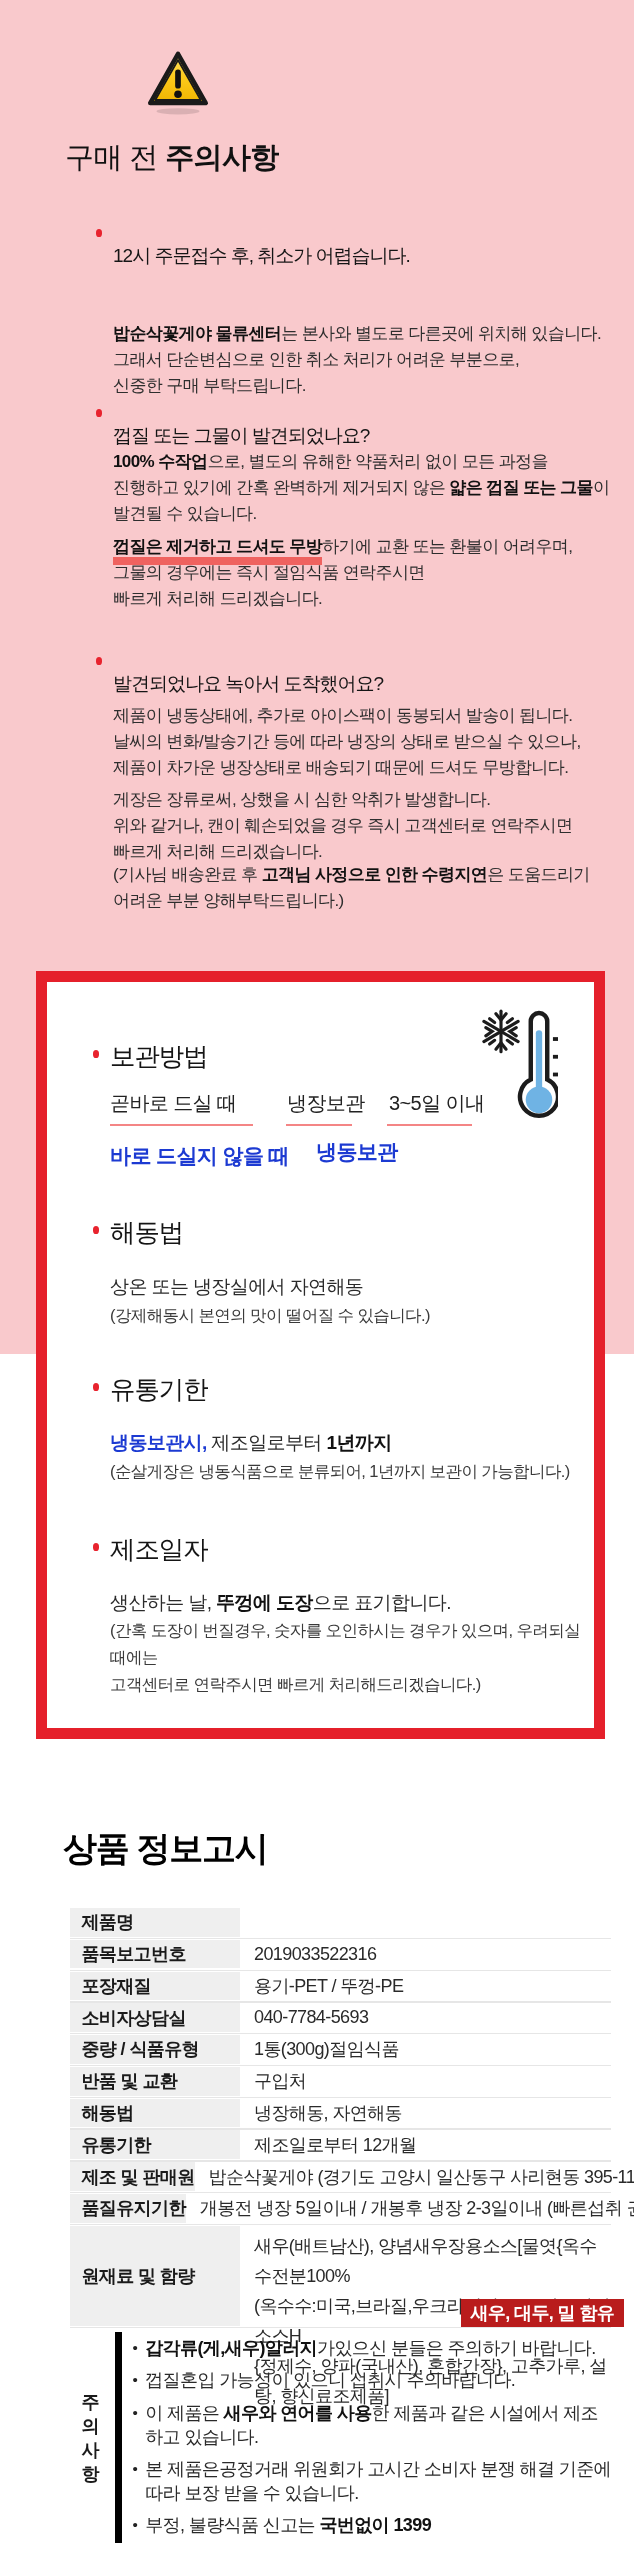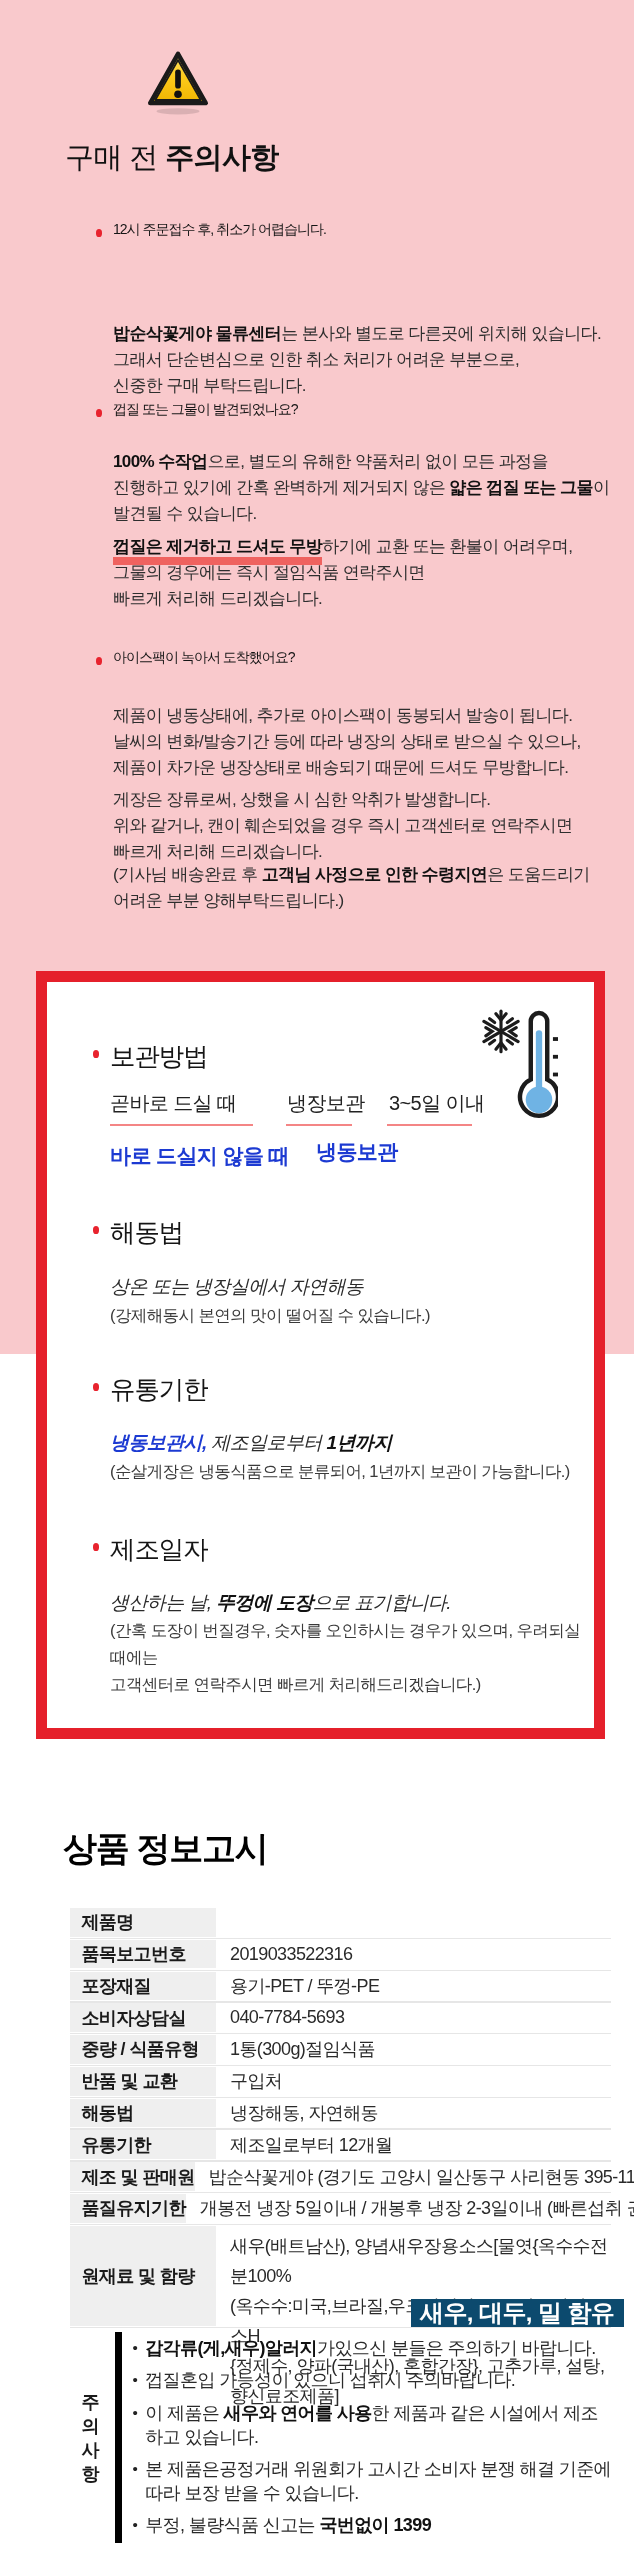--- a/index.html
+++ b/index.html
@@ -5,52 +5,52 @@
   html,body{margin:0;padding:0;background:#fff;}
   #page{position:relative;width:635px;height:2576px;background:#ffffff;overflow:hidden;
         font-family:"Liberation Sans","DejaVu Sans",sans-serif;color:#222;}
   .abs{position:absolute;}
   .pink-bg{left:0;top:0;width:635px;height:1354px;background:#F9C9CC;}
   
   .h1{left:65px;top:138px;font-size:29px;color:#111;letter-spacing:-0.6px;}
   .h1 b{font-weight:bold;}
   .h2{left:63px;top:1826px;font-size:34px;font-weight:bold;color:#000;letter-spacing:-1.3px;}
   
-  .sec-title{font-size:14px;color:#151515;letter-spacing:-1px;white-space:nowrap;}
+  .sec-title{font-size:19px;color:#151515;letter-spacing:-1px;white-space:nowrap;margin-top:22px;}
   .sec-title .dot{position:absolute;left:-17px;top:8.3px;width:6.3px;height:7.6px;border-radius:50%;background:#E8232E;}
   .sec-title{padding-left:0;}
   .titlewrap{position:absolute;}
   
   .body{font-size:17px;line-height:26px;color:#2e2e2e;letter-spacing:-0.6px;white-space:nowrap;}
   .b{font-weight:bold;color:#111;}
   .hl{background-image:linear-gradient(#EF625F,#EF625F);background-repeat:no-repeat;
       background-size:100% 8.3px;background-position:0 100%;padding-bottom:9px;}
   .blue{color:#1C3AD2;}
   .red{color:#E8353D;}
   .emdot{-webkit-text-emphasis:dot over #1C3AD2;text-emphasis:dot over #1C3AD2;}
   
   .redbox{left:36px;top:971px;width:569px;height:768px;border:11.4px solid #E5202B;background:#fff;box-sizing:border-box;}
   .bx-title{position:absolute;font-size:25.4px;color:#151515;letter-spacing:-1px;white-space:nowrap;}
   .bx-title .dot{position:absolute;left:-17px;top:10.2px;width:6.3px;height:7.6px;border-radius:50%;background:#E8232E;}
   .stg-col{position:absolute;font-size:20px;color:#222;letter-spacing:-0.6px;white-space:nowrap;}
   .uline{position:absolute;height:1.9px;background:#F48585;}
   .stg-row2{position:absolute;font-size:21px;font-weight:bold;color:#1C3AD2;letter-spacing:-0.6px;white-space:nowrap;}
-  .bx-line{position:absolute;font-size:19px;color:#2b2b2b;letter-spacing:-0.6px;white-space:nowrap;font-style:italic;}
+  .bx-line{position:absolute;font-size:19px;color:#2b2b2b;letter-spacing:-0.6px;white-space:nowrap;}
   .bx-note{position:absolute;font-size:16.5px;color:#3a3a3a;letter-spacing:-0.6px;white-space:pre-line;line-height:27px;}
   
   .tbl{left:70px;top:1908px;width:541px;}
   .t-row{position:relative;display:flex;height:28.6px;margin-bottom:3.2px;}
   .t-row::after{content:'';position:absolute;left:0;right:0;bottom:-2.5px;height:1.3px;background:#E6E6E6;}
-  .t-label{width:146px;background:#EFEFEF;display:flex;align-items:center;box-sizing:border-box;
+  .t-label{width:170px;background:#EFEFEF;display:flex;align-items:center;box-sizing:border-box;
            padding-left:11.4px;font-weight:bold;font-size:18px;color:#1a1a1a;letter-spacing:-0.6px;white-space:nowrap;}
   .t-value{flex:1;display:flex;align-items:center;padding-left:14px;font-size:18px;color:#2a2a2a;letter-spacing:-0.6px;white-space:nowrap;}
   .t-row-ing{height:100px;}
   .t-row-ing .t-value{align-items:flex-start;padding-top:5.1px;line-height:30px;white-space:pre-line;display:block;}
-  .badge{position:absolute;right:-12.7px;bottom:-1.3px;background:#0c4a6e;color:#fff;font-weight:bold;
-         font-size:24px;line-height:28px;padding:0 9.5px;letter-spacing:-0.6px;white-space:nowrap;}
+  .badge{position:absolute;right:-12.7px;bottom:-1.3px;background:#b91c1c;color:#fff;font-weight:bold;
+         font-size:18px;line-height:28px;padding:0 9.5px;letter-spacing:-0.6px;white-space:nowrap;}
   .t-row-caution{position:relative;display:flex;margin-top:6.3px;}
   .c-label{width:142px;display:flex;align-items:center;padding-left:11.4px;box-sizing:border-box;
            font-weight:bold;font-size:18px;color:#1a1a1a;letter-spacing:-0.6px;}
   .c-value{flex:1;border-left:7px solid #000;padding:3.8px 0 6.3px 10.2px;}
   .c-item{display:flex;font-size:18px;color:#2a2a2a;line-height:24px;letter-spacing:-0.6px;margin-bottom:8.3px;}
   .c-item:last-child{margin-bottom:0;}
   .c-bullet{width:12.7px;flex:none;font-size:15.2px;color:#222;}
   .c-lines{white-space:nowrap;}
   svg{display:block;}
 </style>
@@ -96,21 +96,21 @@
       <div><span>진행하고 있기에 간혹 완벽하게 제거되지 않은 </span><span class="b">얇은 껍질 또는 그물</span><span>이</span></div>
       <div><span>발견될 수 있습니다.</span></div>
     </div>
   <div class="abs body" style="left:113px;top:534px;">
       <div><span class="b hl">껍질은 제거하고 드셔도 무방</span><span>하기에 교환 또는 환불이 어려우며,</span></div>
       <div><span>그물의 경우에는 즉시 절임식품 연락주시면</span></div>
       <div><span>빠르게 처리해 드리겠습니다.</span></div>
     </div>
 
   <div class="titlewrap" style="left:113px;top:649px;">
-    <div class="sec-title"><span class="dot"></span><span>아이스팩이 녹아서 도착했어요?</span></div>
+    <div class="sec-title"><span class="dot"></span><span>발견되었나요 녹아서 도착했어요?</span></div>
   </div>
   <div class="abs body" style="left:113px;top:703px;">
       <div><span>제품이 냉동상태에, 추가로 아이스팩이 동봉되서 발송이 됩니다.</span></div>
       <div><span>날씨의 변화/발송기간 등에 따라 냉장의 상태로 받으실 수 있으나,</span></div>
       <div><span>제품이 차가운 냉장상태로 배송되기 때문에 드셔도 무방합니다.</span></div>
     </div>
   <div class="abs body" style="left:113px;top:787px;">
       <div><span>게장은 장류로써, 상했을 시 심한 악취가 발생합니다.</span></div>
       <div><span>위와 같거나, 캔이 훼손되었을 경우 즉시 고객센터로 연락주시면</span></div>
       <div><span>빠르게 처리해 드리겠습니다.</span></div>

